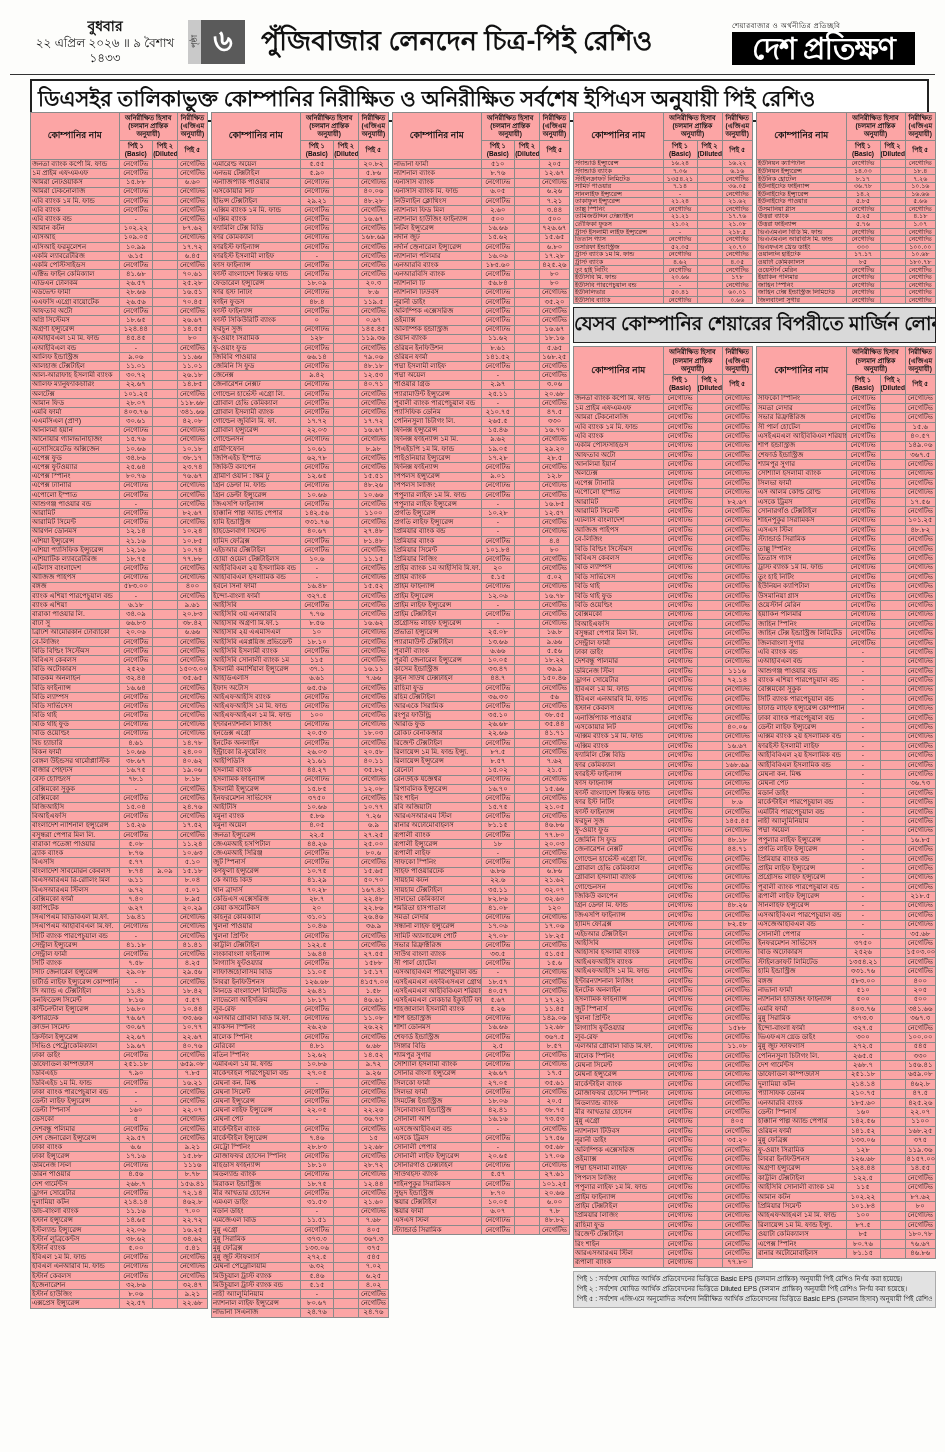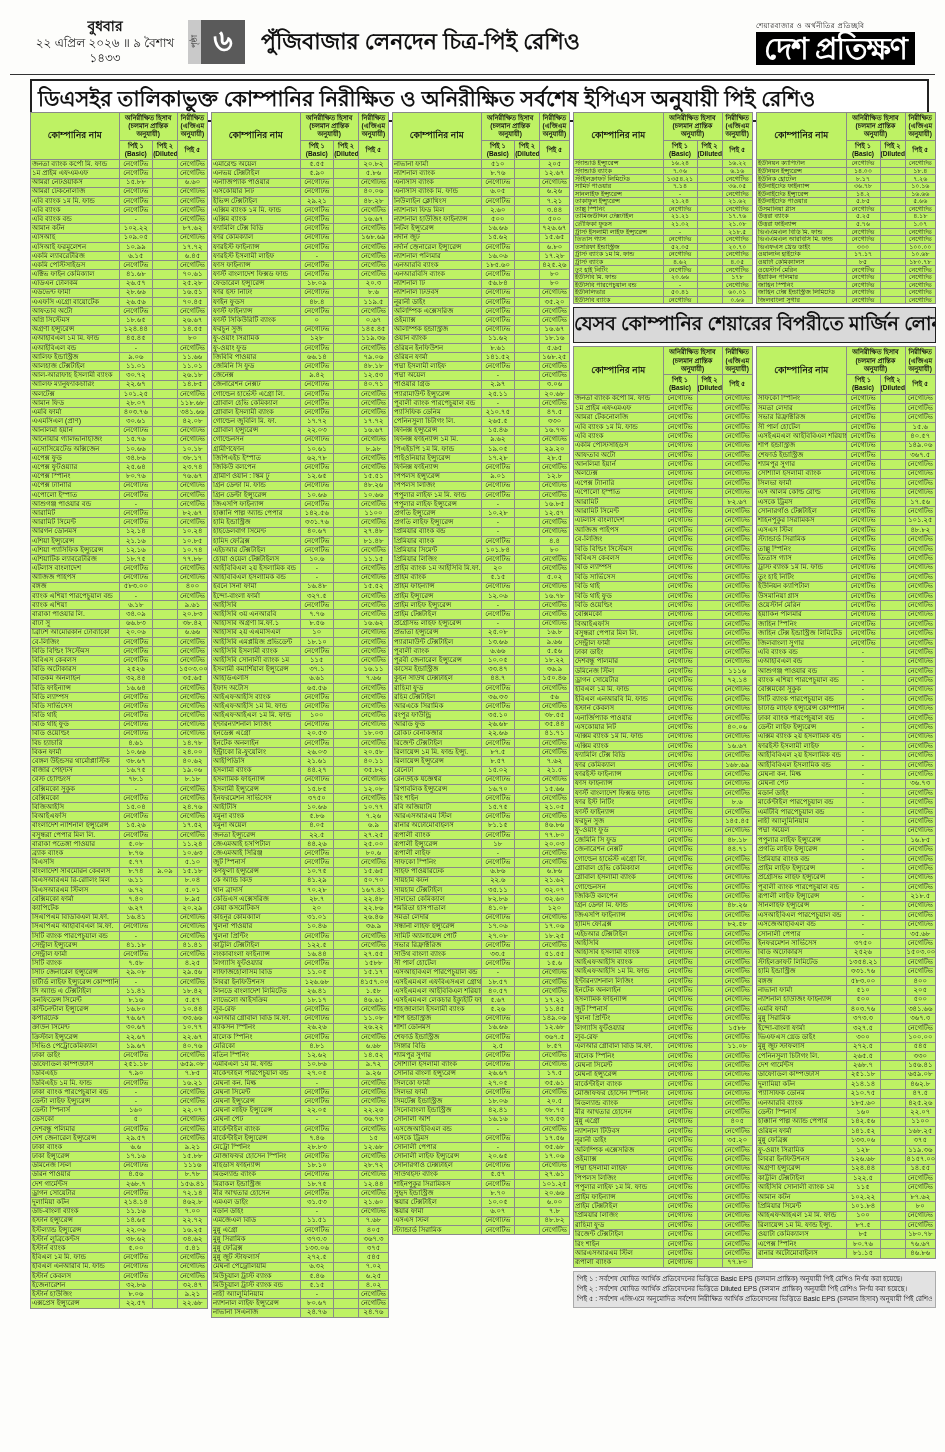--- a/index.html
+++ b/index.html
@@ -6,34 +6,34 @@
   body{width:945px;height:1452px;overflow:hidden;font-family:"Liberation Sans",sans-serif;color:#111;position:relative;}
   .page{position:absolute;left:0;top:0;width:945px;height:1452px;background:#fdfdfb;}
   
   .masthead{position:absolute;left:30px;top:14px;width:885px;height:56px;display:flex;align-items:center;}
   .mh-date{width:150px;text-align:center;line-height:1.25;}
   .mh-day{font-weight:bold;font-size:14px;}
   .mh-dateline{font-size:12px;}
   .pagebox{display:flex;margin-left:8px;height:44px;}
   .pagebox .strip{background:#c9c9c9;color:#222;font-size:8px;writing-mode:vertical-rl;transform:rotate(180deg);display:flex;align-items:center;justify-content:center;width:13px;}
   .pagebox .num{background:#5a5a5a;color:#fff;font-size:30px;font-weight:bold;width:44px;display:flex;align-items:center;justify-content:center;}
-  .mh-title{font-size:22px;font-weight:bold;margin-left:16px;white-space:nowrap;}
+  .mh-title{font-size:27px;font-weight:bold;margin-left:16px;white-space:nowrap;}
   .logo{margin-left:auto;text-align:left;}
   .logo .tag{font-size:7px;letter-spacing:.5px;}
-  .logo .nm{font-size:30px;font-weight:bold;letter-spacing:-1px;background:#000;color:#fff;padding:0 8px;line-height:1.1;}
+  .logo .nm{font-size:30px;font-weight:bold;letter-spacing:-1px;background:#000;color:#fff;padding:0 20px;line-height:1.1;}
   .mh-rule{position:absolute;left:10px;top:74px;width:925px;border-top:1.5px solid #333;}
   
   .bighead{position:absolute;left:30px;top:79px;width:883px;border:2px solid #222;background:#fff;font-size:21px;font-weight:bold;padding:2px 6px;white-space:nowrap;overflow:hidden;}
   
   .cols{position:absolute;left:30px;top:112px;width:885px;display:flex;gap:3px;}
   .colT{width:178px;flex:0 0 auto;}
   .rightBlock{width:363px;flex:0 0 auto;}
   .topRow{display:flex;gap:3px;}
   .topRow .colT{width:180px;}
-  table{border-collapse:collapse;width:100%;table-layout:fixed;background:#bef264;}
+  table{border-collapse:collapse;width:100%;table-layout:fixed;background:#fca5a5;}
   th,td{border:1px solid #8a8a8a;overflow:hidden;white-space:nowrap;}
   thead th{font-size:6.6px;font-weight:bold;text-align:center;padding:1px 0;line-height:1.25;white-space:normal;}
   thead th.hn{font-size:9px;}
   td{font-size:6.9px;line-height:1;height:8.2px;padding:0 1px;}
   td.nm{text-align:left;}
   td.num{text-align:center;}
   .t-main td{height:8.2px;}
   .t-top td{height:6.6px;font-size:6.3px;}
   .t-margin td{height:8.4px;}
   

